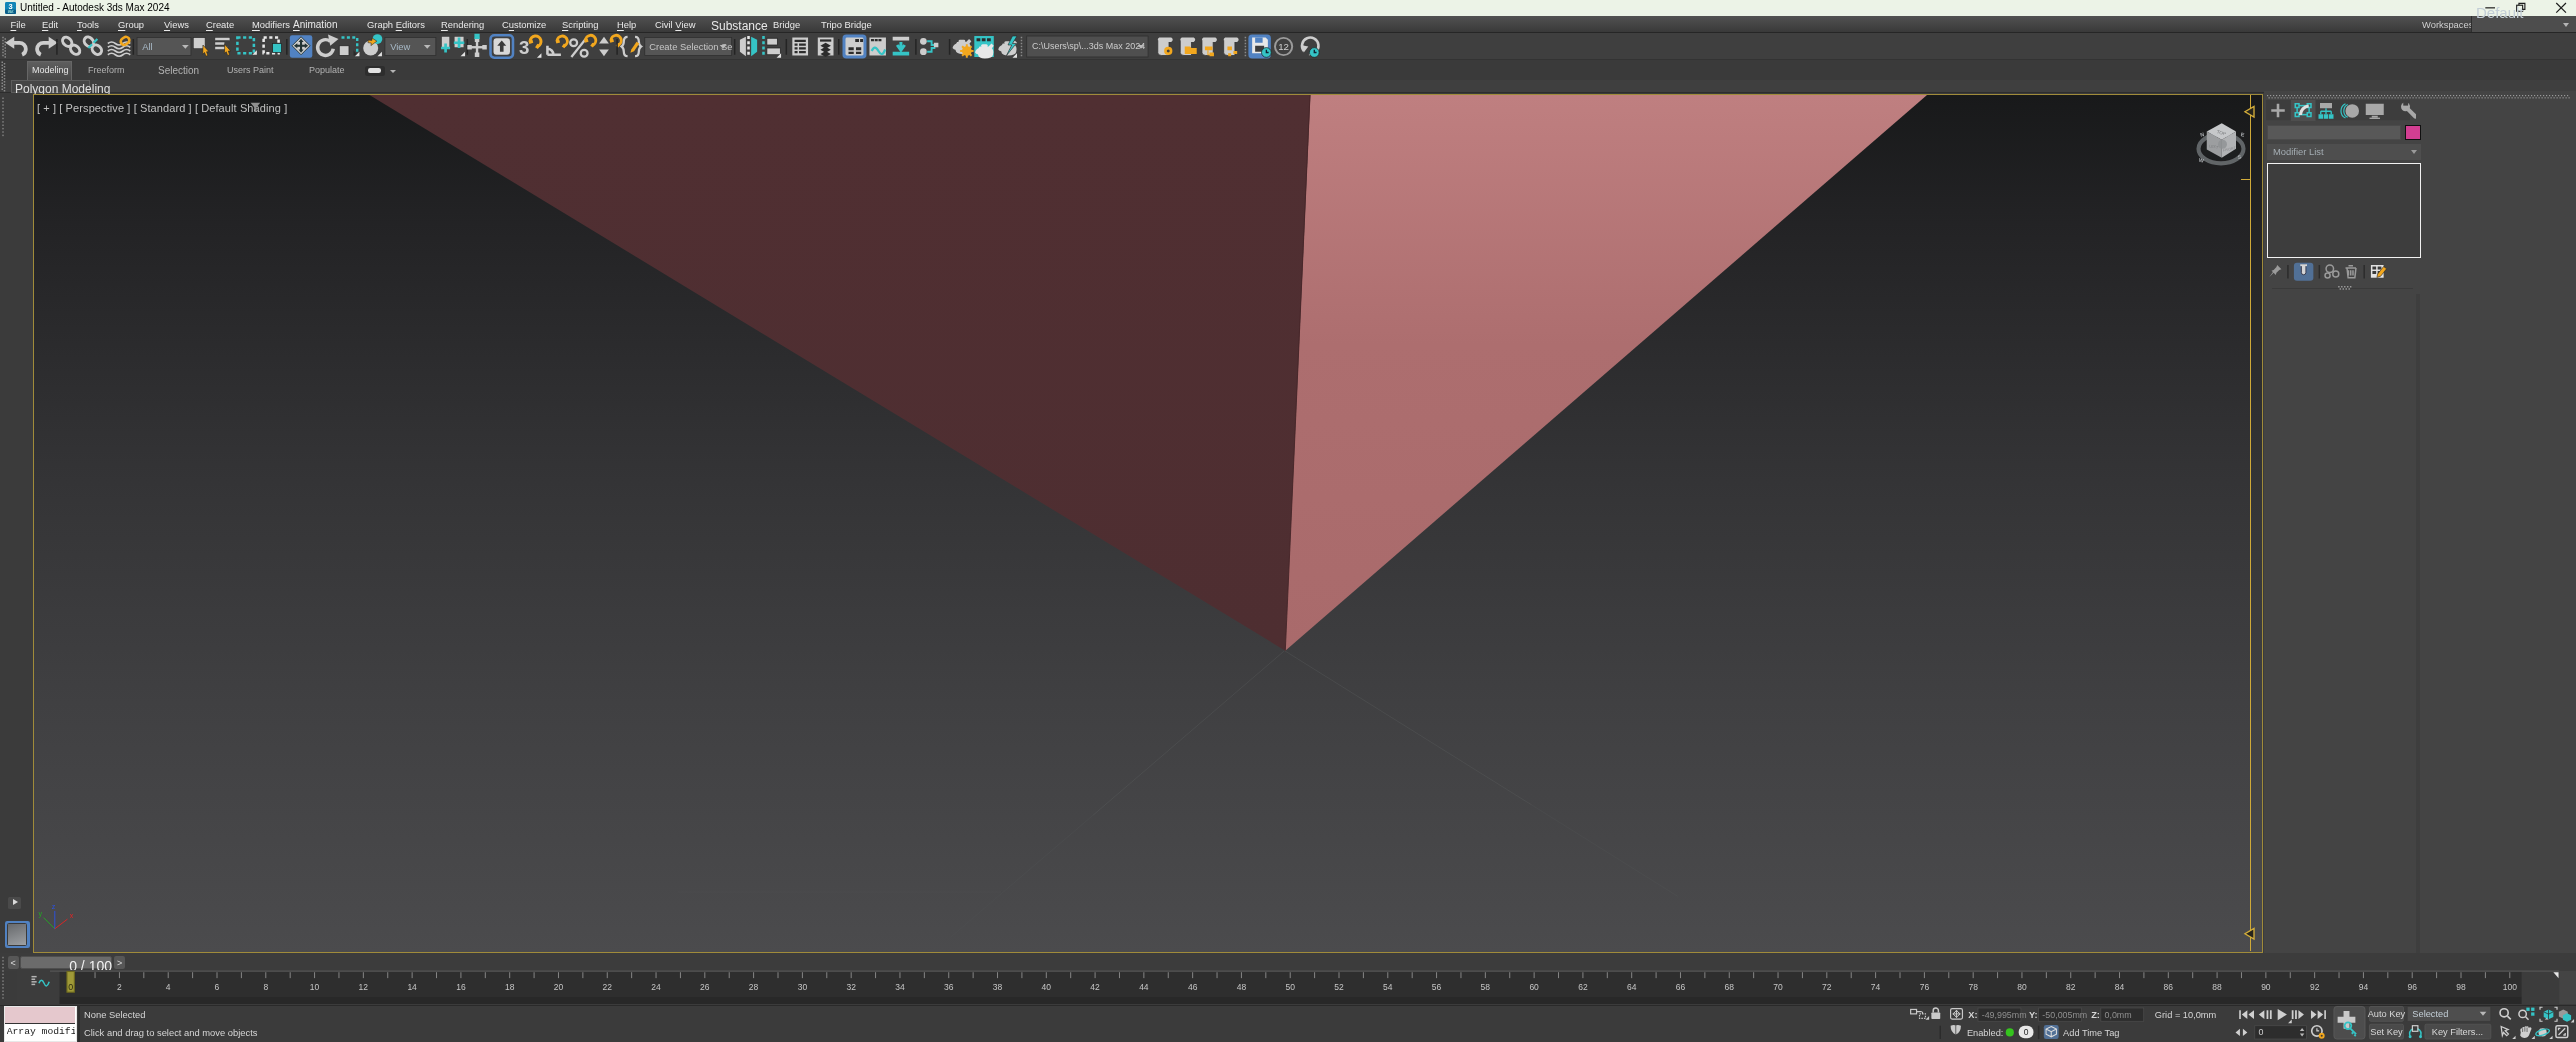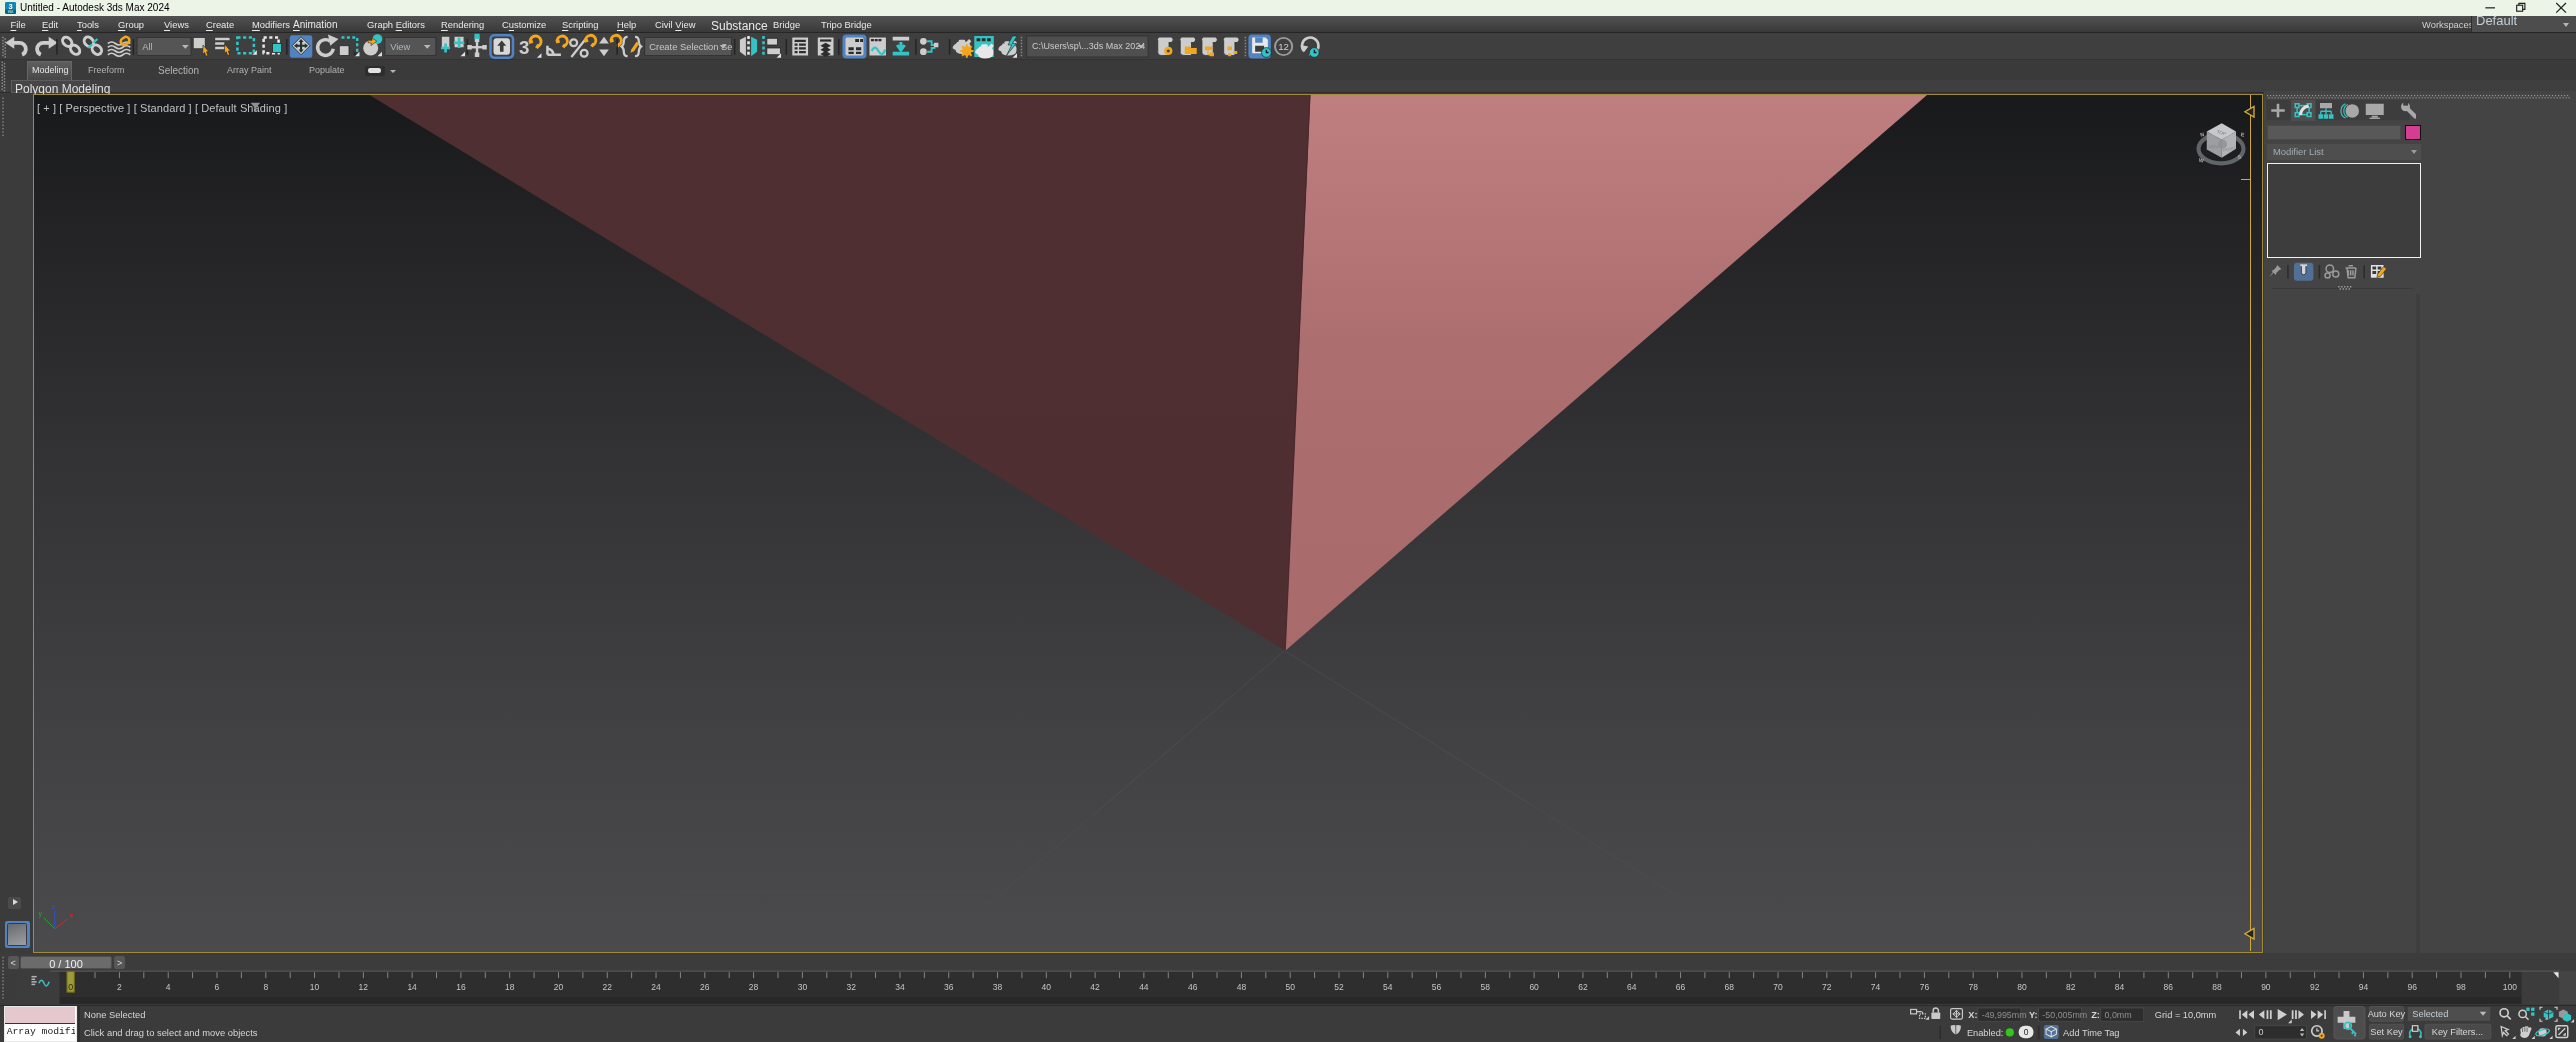--- a/index.html
+++ b/index.html
@@ -36,21 +36,21 @@
     <div class="abs" style="left:441px;top:19px;font-size:9.4px;color:#e9e9e9"><u>R</u>endering</div>
     <div class="abs" style="left:502px;top:19px;font-size:9.4px;color:#e9e9e9">C<u>u</u>stomize</div>
     <div class="abs" style="left:562px;top:19px;font-size:9.4px;color:#e9e9e9"><u>S</u>cripting</div>
     <div class="abs" style="left:617px;top:19px;font-size:9.4px;color:#e9e9e9"><u>H</u>elp</div>
     <div class="abs" style="left:655px;top:19px;font-size:9.4px;color:#e9e9e9">Civil <u>V</u>iew</div>
     <div class="abs" style="left:711px;top:19px;font-size:12px;color:#e9e9e9">Substance</div>
     <div class="abs" style="left:773px;top:19px;font-size:9.4px;color:#e9e9e9">Bridge</div>
     <div class="abs" style="left:821px;top:19px;font-size:9.4px;color:#e9e9e9">Tripo Bridge</div>
 <div class="abs" style="left:2422px;top:19px;font-size:9.4px;color:#cfcfcf">Workspaces:</div>
 <div class="abs" style="left:2471px;top:15.7px;width:105px;height:16.5px;background:#4d4d4d;border-left:0.7px solid #2e2e2e"></div>
-<div class="abs" style="left:2476px;top:13px;font-size:13px;color:#c3ced6">Default</div>
+<div class="abs" style="left:2476px;top:4px;font-size:15px;color:#c3ced6">Default</div>
 <div class="abs" style="left:2563px;top:22.5px;width:0;height:0;border-left:3.7px solid transparent;border-right:3.7px solid transparent;border-top:4.5px solid #b5b5b5"></div>
 <div class="abs" style="left:0;top:33px;width:2576px;height:27px;background:#3f3f3f;border-bottom:0.7px solid #333"></div>
     <svg class="abs" style="left:0;top:33px" width="1348" height="27" viewBox="0 0 1800 36">
       <g fill="#8a8a8a">
         <rect x="3" y="5" width="2" height="2"></rect>
         <rect x="6" y="7" width="2" height="2"></rect>
         <rect x="3" y="9" width="2" height="2"></rect>
         <rect x="6" y="11" width="2" height="2"></rect>
         <rect x="3" y="13" width="2" height="2"></rect>
         <rect x="6" y="15" width="2" height="2"></rect>
@@ -349,21 +349,21 @@
       <path d="M1741 24 a11 11 0 1 1 7 4" fill="none" stroke="#cdcdcd" stroke-width="3.4"></path>
       <path d="M1737 16 l4 10 l6 -8 z" fill="#cdcdcd"></path>
       <circle cx="1755" cy="26" r="6.5" fill="#35c4c6" stroke="#222"></circle>
       <path d="M1755 22.5 v3.5 h3" stroke="#123" stroke-width="1.8" fill="none"></path>
     </svg>
 <div class="abs" style="left:0;top:60px;width:2576px;height:20px;background:#3a3a3a"></div>
 <div class="abs" style="left:27px;top:61px;width:45px;height:19px;background:linear-gradient(#5e5e5e,#474747);border:0.7px solid #666;border-bottom:none"></div>
 <div class="abs" style="left:32px;top:65px;font-size:9px;color:#e6e6e6">Modeling</div>
 <div class="abs" style="left:88px;top:65px;font-size:9px;color:#b2b2b2">Freeform</div>
 <div class="abs" style="left:158px;top:65px;font-size:10px;color:#b2b2b2">Selection</div>
-<div class="abs" style="left:227px;top:65px;font-size:9px;color:#b2b2b2">Array Paint</div>
+<div class="abs" style="left:227px;top:65px;font-size:9px;color:#b2b2b2">Users Paint</div>
 <div class="abs" style="left:309px;top:65px;font-size:9px;color:#b2b2b2">Populate</div>
 <div class="abs" style="left:365px;top:66px;width:20px;height:9.7px;background:#2d2d2d;border-radius:2.2px"></div>
 <div class="abs" style="left:368px;top:68px;width:12.7px;height:5.2px;background:#e2e2e2;border-radius:2.2px"></div>
 <div class="abs" style="left:390px;top:70px;width:0;height:0;border-left:3px solid transparent;border-right:3px solid transparent;border-top:3.7px solid #b5b5b5"></div>
 
 <div class="abs" style="left:0;top:80px;width:2576px;height:12.7px;background:#3f3f3f;border-bottom:0.7px solid #2d2d2d"></div>
 <div class="abs" style="left:11.2px;top:80px;width:79px;height:12.7px;background:#464646;border:0.7px solid #5c5c5c"></div>
 <div class="abs" style="left:15px;top:82px;font-size:12px;color:#e0e0e0">Polygon Modeling</div>
 <svg class="abs" style="left:0;top:60px" width="9" height="33" viewBox="0 0 12 44">
       <g fill="#8a8a8a">
@@ -771,21 +771,21 @@
         <rect x="10" y="3" width="2" height="2"></rect>
         <rect x="14" y="3" width="2" height="2"></rect>
       </g>
     </svg>
 <div class="abs" style="left:2416px;top:294px;width:3.7px;height:704px;background:#3e3e3e"></div>
 
 <div class="abs" style="left:0;top:953px;width:2576px;height:18px;background:#3c3c3c"></div>
 <div class="abs" style="left:7.5px;top:956px;width:11.2px;height:12.7px;background:#575757;border-radius:2.2px"></div>
 <div class="abs" style="left:10.5px;top:958px;font-size:9px;color:#dcdcdc">&lt;</div>
 <div class="abs" style="left:20px;top:956px;width:92px;height:12.7px;background:#6b6b6b;border-radius:2.2px;border:0.7px solid #4e4e4e"></div>
-<div class="abs" style="left:20px;top:958px;width:92px;text-align:center;font-size:11px;color:#f2f2f2">0 / 100</div>
+<div class="abs" style="left:20px;top:958px;width:92px;text-align:right;font-size:14px;color:#f2f2f2">0 / 100</div>
 <div class="abs" style="left:114px;top:956px;width:11.2px;height:12.7px;background:#575757;border-radius:2.2px"></div>
 <div class="abs" style="left:117px;top:958px;font-size:9px;color:#dcdcdc">&gt;</div>
 <svg class="abs" style="left:0;top:956px" width="9" height="45" viewBox="0 0 12 60">
       <g fill="#7f7f7f">
         <rect x="3" y="1.0" width="2" height="2"></rect>
         <rect x="3" y="5.5" width="2" height="2"></rect>
         <rect x="3" y="10.0" width="2" height="2"></rect>
         <rect x="3" y="14.5" width="2" height="2"></rect>
         <rect x="3" y="19.0" width="2" height="2"></rect>
         <rect x="3" y="23.5" width="2" height="2"></rect>

